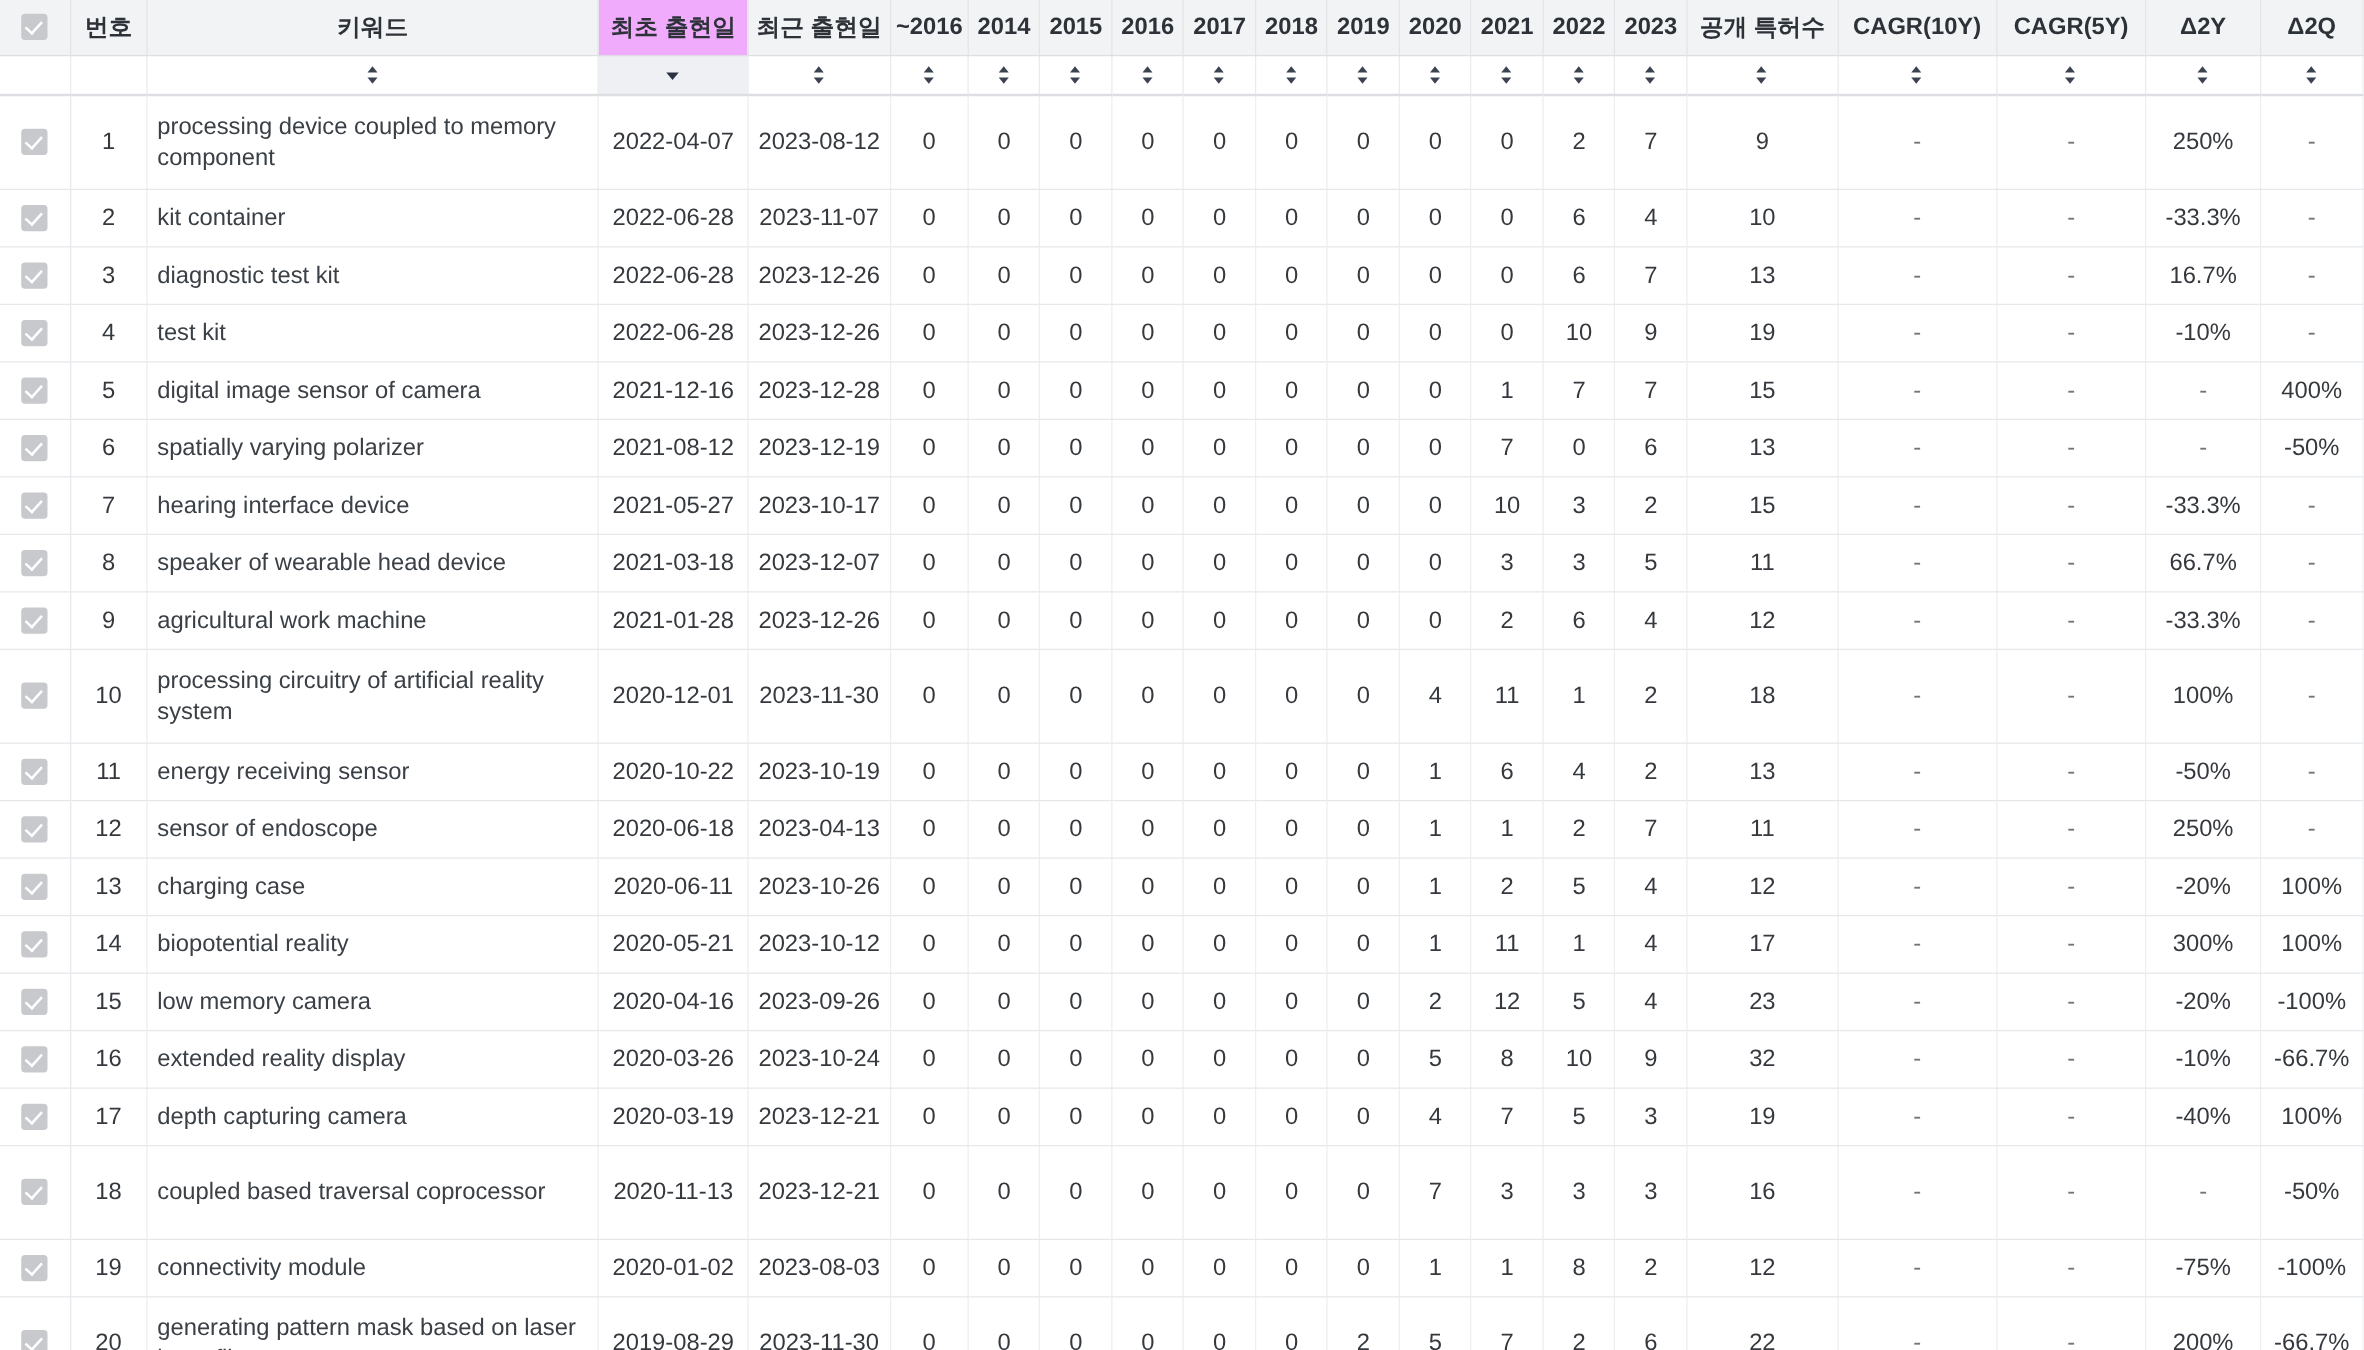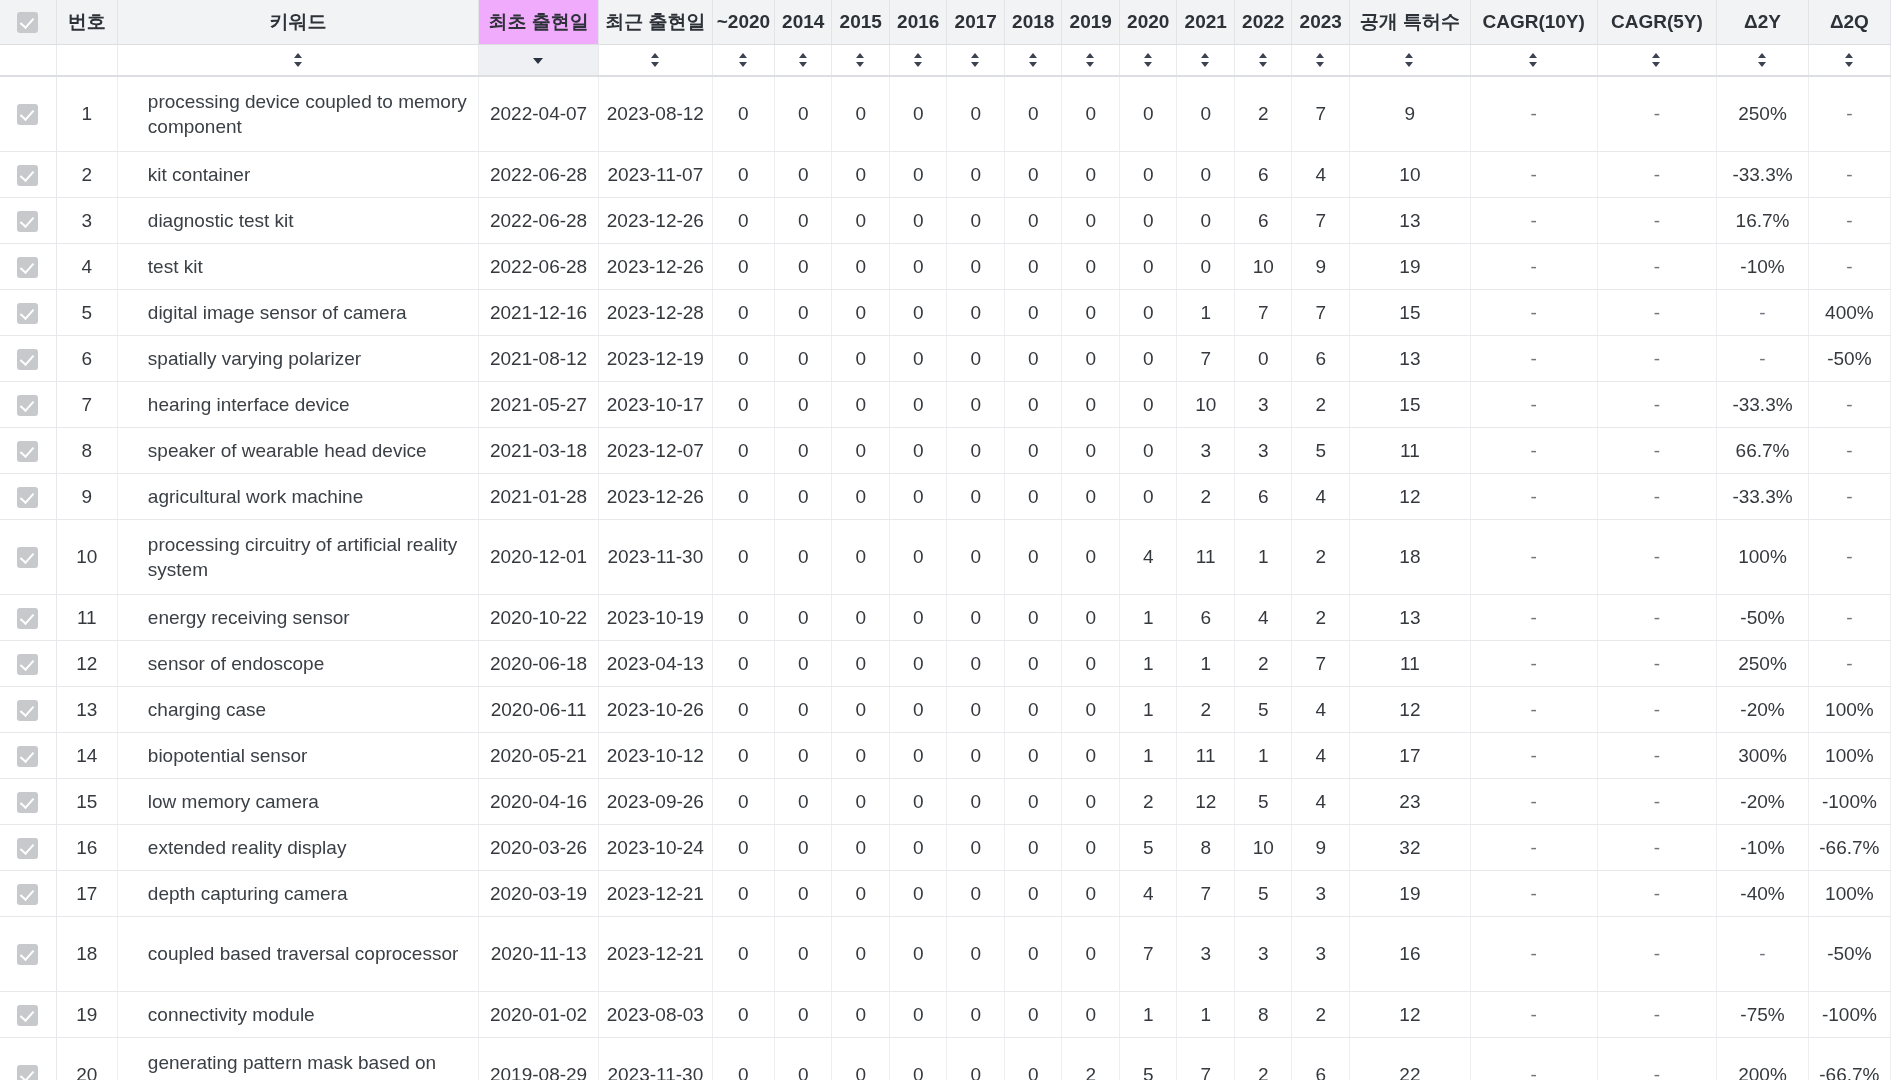--- a/index.html
+++ b/index.html
@@ -67,21 +67,21 @@
     height:37px;
     padding:4px 6px;
     vertical-align:middle;
     text-align:center;
     border-right:1px solid #eceef0;
     border-bottom:1px solid #e6e8eb;
     white-space:nowrap;
   }
   tbody td.kw{
     text-align:left;
-    padding-left:30px;
+    padding-left:8px;
     white-space:normal;
     line-height:1.32;
   }
   tbody td.chk{border-right:1px solid #e6e8eb;}
   tbody td.num{color:#35393e;}
   tbody tr.tall td{height:66px;}
   
   .cbox{
     display:inline-block;
     width:21px;height:21px;
@@ -129,21 +129,21 @@
       <col style="width:78px">
         <col style="width:70px">
     </colgroup>
     <thead>
       <tr>
           <th><span class="cbox"></span></th>
           <th><span>번호</span></th>
           <th><span>키워드</span></th>
           <th class="sorted"><span>최초 출현일</span></th>
           <th><span>최근 출현일</span></th>
-          <th><span>~2020</span></th>
+          <th><span>~2016</span></th>
           <th><span>2014</span></th>
           <th><span>2015</span></th>
           <th><span>2016</span></th>
           <th><span>2017</span></th>
           <th><span>2018</span></th>
           <th><span>2019</span></th>
           <th><span>2020</span></th>
           <th><span>2021</span></th>
           <th><span>2022</span></th>
           <th><span>2023</span></th>
@@ -473,21 +473,21 @@
           <td class="num">4</td>
           <td class="num">12</td>
           <td class="num"><span class="dash">-</span></td>
           <td class="num"><span class="dash">-</span></td>
           <td class="num">-20%</td>
           <td class="num">100%</td>
         </tr>
         <tr>
           <td class="chk"><span class="cbox"></span></td>
           <td class="num">14</td>
-          <td class="kw">biopotential sensor</td>
+          <td class="kw">biopotential reality</td>
           <td class="num">2020-05-21</td>
           <td class="num">2023-10-12</td>
           <td class="num">0</td>
           <td class="num">0</td>
           <td class="num">0</td>
           <td class="num">0</td>
           <td class="num">0</td>
           <td class="num">0</td>
           <td class="num">0</td>
           <td class="num">1</td>

